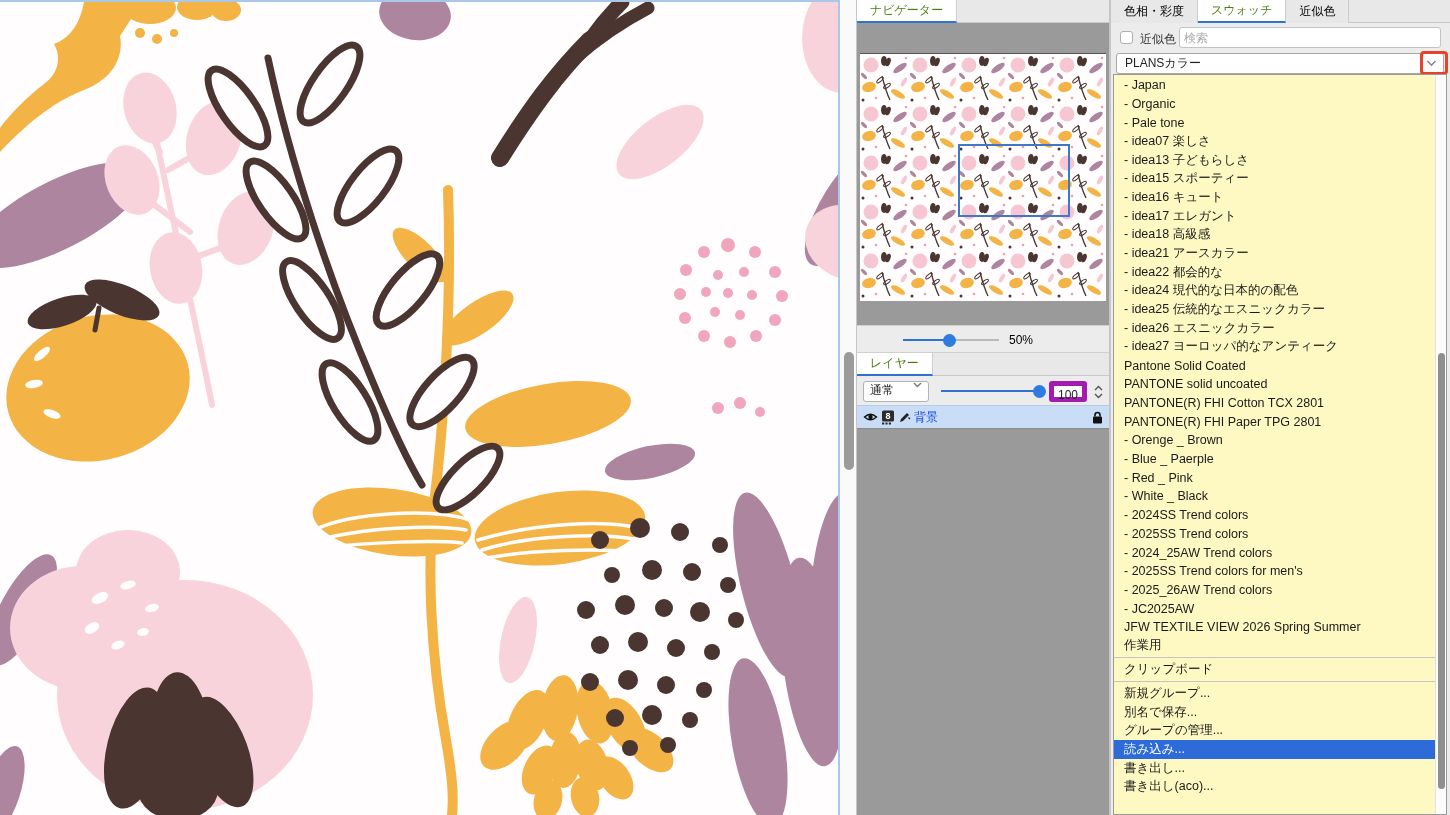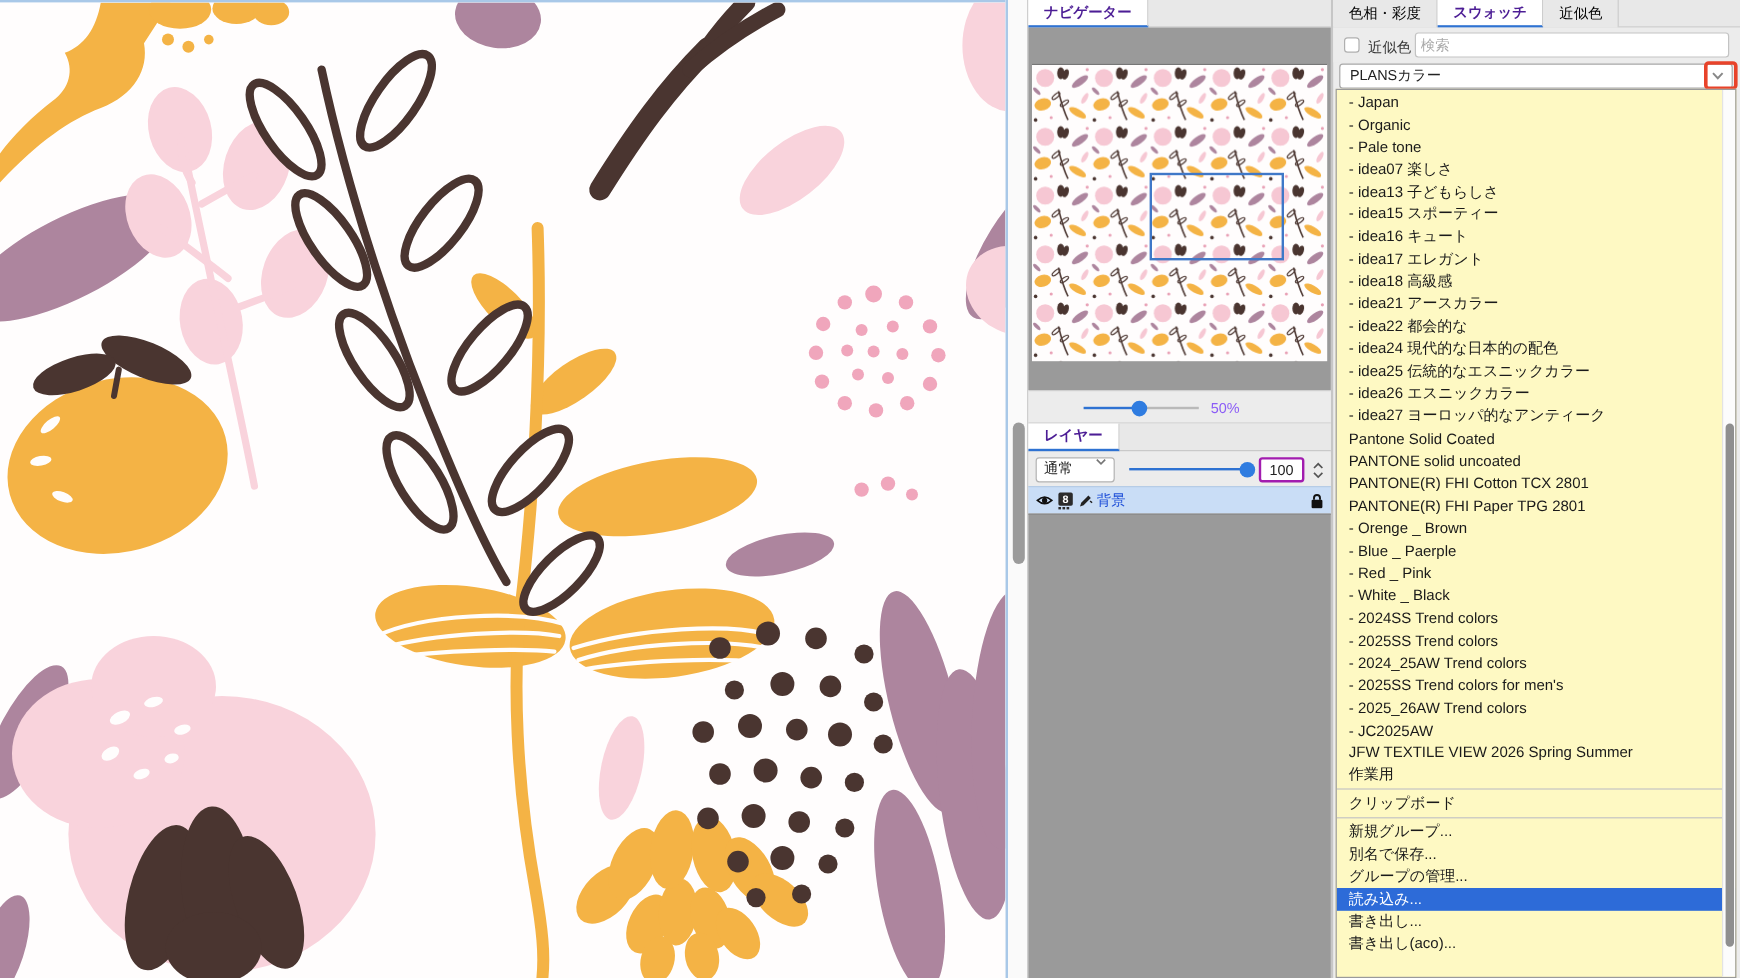--- a/index.html
+++ b/index.html
@@ -21,36 +21,36 @@
 
   
   .canvas-window{position:absolute;left:0;top:0;width:838px;height:815px;background:#FFFDFD;border-top:2px solid var(--winblue);overflow:hidden;}
   .canvas-window svg{display:block;}
   .canvas-scrollstrip{position:absolute;left:838px;top:0;width:18px;height:815px;background:#FAFAFA;border-left:2px solid var(--winblue);}
   .canvas-scrollthumb{position:absolute;left:4px;top:352px;width:10px;height:118px;background:#9B9B9B;border-radius:5px;}
 
   
   .tabbar{position:absolute;left:0;top:0;right:0;height:23px;background:#E8E8E8;border-bottom:1px solid #C9C9C9;display:flex;}
   .tab{height:23px;line-height:23px;padding:0 13px;font-size:12px;color:#000000;background:#E8E8E8;border-right:1px solid #CDCDCD;white-space:nowrap;}
-  .tab.active{background:#FFFFFF;border-bottom:2px solid var(--accent);line-height:21px;color:#4c1d95;font-weight:bold;}
+  .tab.active{background:#FFFFFF;border-bottom:2px solid var(--accent);line-height:21px;color:#4d7c0f;}
 
   
   .middle-col{position:absolute;left:856px;top:0;width:254px;height:815px;background:var(--panelbg);border-left:1px solid #C6C6C6;border-right:1px solid #C6C6C6;}
   .nav-body{position:absolute;left:0;top:23px;width:100%;height:302px;background:var(--graywell);}
   .nav-thumb{position:absolute;left:3px;top:30px;width:246px;height:248px;background:#FFFDFD;border-top:1px solid #555;overflow:hidden;}
   .nav-viewrect{position:absolute;left:98px;top:90px;width:112px;height:73px;border:2px solid #3F78C8;}
   .nav-sliderrow{position:absolute;left:0;top:325px;width:100%;height:28px;background:var(--panelbg);border-top:1px solid #CFCFCF;border-bottom:1px solid #CFCFCF;}
   .slider-track{position:absolute;top:13px;height:2px;background:#B9B9B9;}
   .slider-fill{position:absolute;top:13px;height:2px;background:var(--accent);}
   .slider-thumb{position:absolute;top:8px;width:13px;height:13px;border-radius:50%;background:#2F7CE0;}
-  .nav-zoomlabel{position:absolute;left:152px;top:7px;font-size:12px;color:#8b5cf6;}
+  .nav-zoomlabel{position:absolute;left:152px;top:7px;font-size:12px;color:#000000;}
   .layers-tabbar{position:absolute;left:0;top:353px;right:0;height:23px;background:#E8E8E8;border-bottom:1px solid #C9C9C9;display:flex;}
   .blend-row{position:absolute;left:0;top:377px;width:100%;height:28px;background:var(--panelbg);}
   .combo-small{position:absolute;left:6px;top:4px;width:66px;height:21px;background:#FFF;border:1px solid #B3B3B3;border-radius:3px;display:flex;padding:0 6px;justify-content:space-between;}
-  .numbox{position:absolute;left:192px;top:4px;width:38px;height:21px;background:#FFF;border:2px solid #a21caf;border-radius:3px;text-align:center;line-height:19px;font-size:12px;}
+  .numbox{position:absolute;left:192px;top:4px;width:38px;height:21px;background:#FFF;border:5px solid #a21caf;border-radius:3px;text-align:center;line-height:19px;font-size:12px;}
   .stepper{position:absolute;left:234px;top:4px;width:14px;height:21px;display:flex;flex-direction:column;justify-content:center;gap:2px;align-items:center;}
   .layer-row{position:absolute;left:0;top:405px;width:100%;height:23px;background:#C9DDF6;border-top:1px solid #B6CCE6;display:flex;align-items:center;padding:0 6px;gap:3px;}
   .layer-label{font-size:12px;color:#1d4ed8;flex:1;}
   .layers-empty{position:absolute;left:0;top:428px;width:100%;bottom:0;background:var(--graywell);border-top:1px solid #8A8A8A;}
 
   
   .right-col{position:absolute;left:1110px;top:0;width:340px;height:815px;background:var(--panelbg);border-left:1px solid #C6C6C6;}
   .filter-row{position:absolute;left:0;top:23px;width:100%;height:29px;background:var(--panelbg);}
   .checkbox{position:absolute;left:9px;top:8px;width:13px;height:13px;background:#FFF;border:1px solid #AFAFAF;border-radius:3px;}
   .checkbox-label{position:absolute;left:29px;top:8px;font-size:12px;color:#333;}

